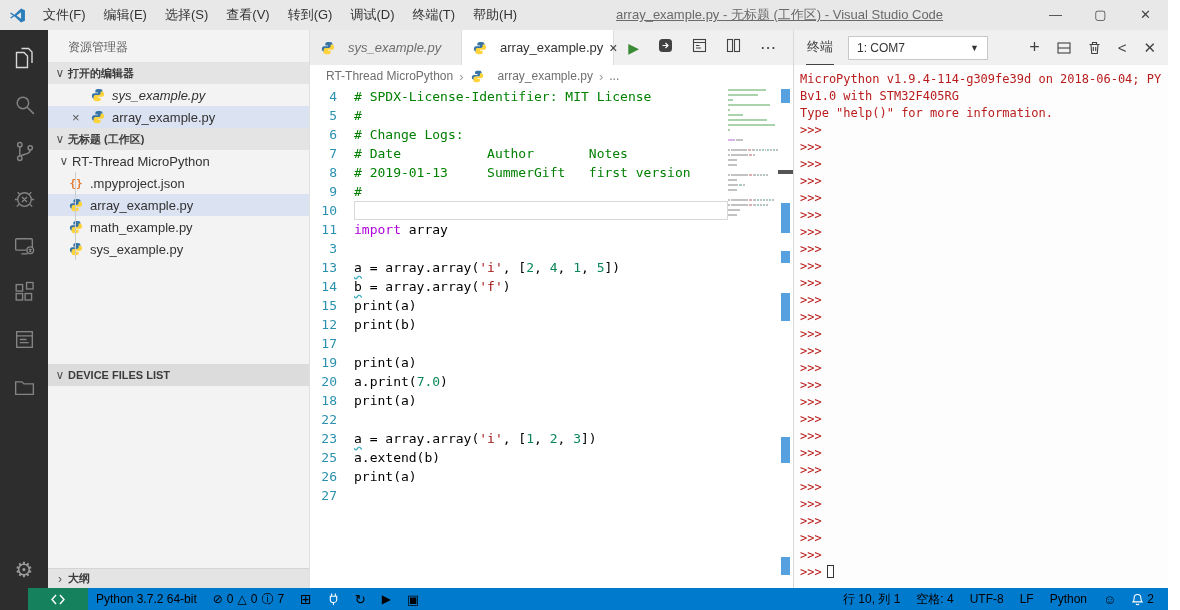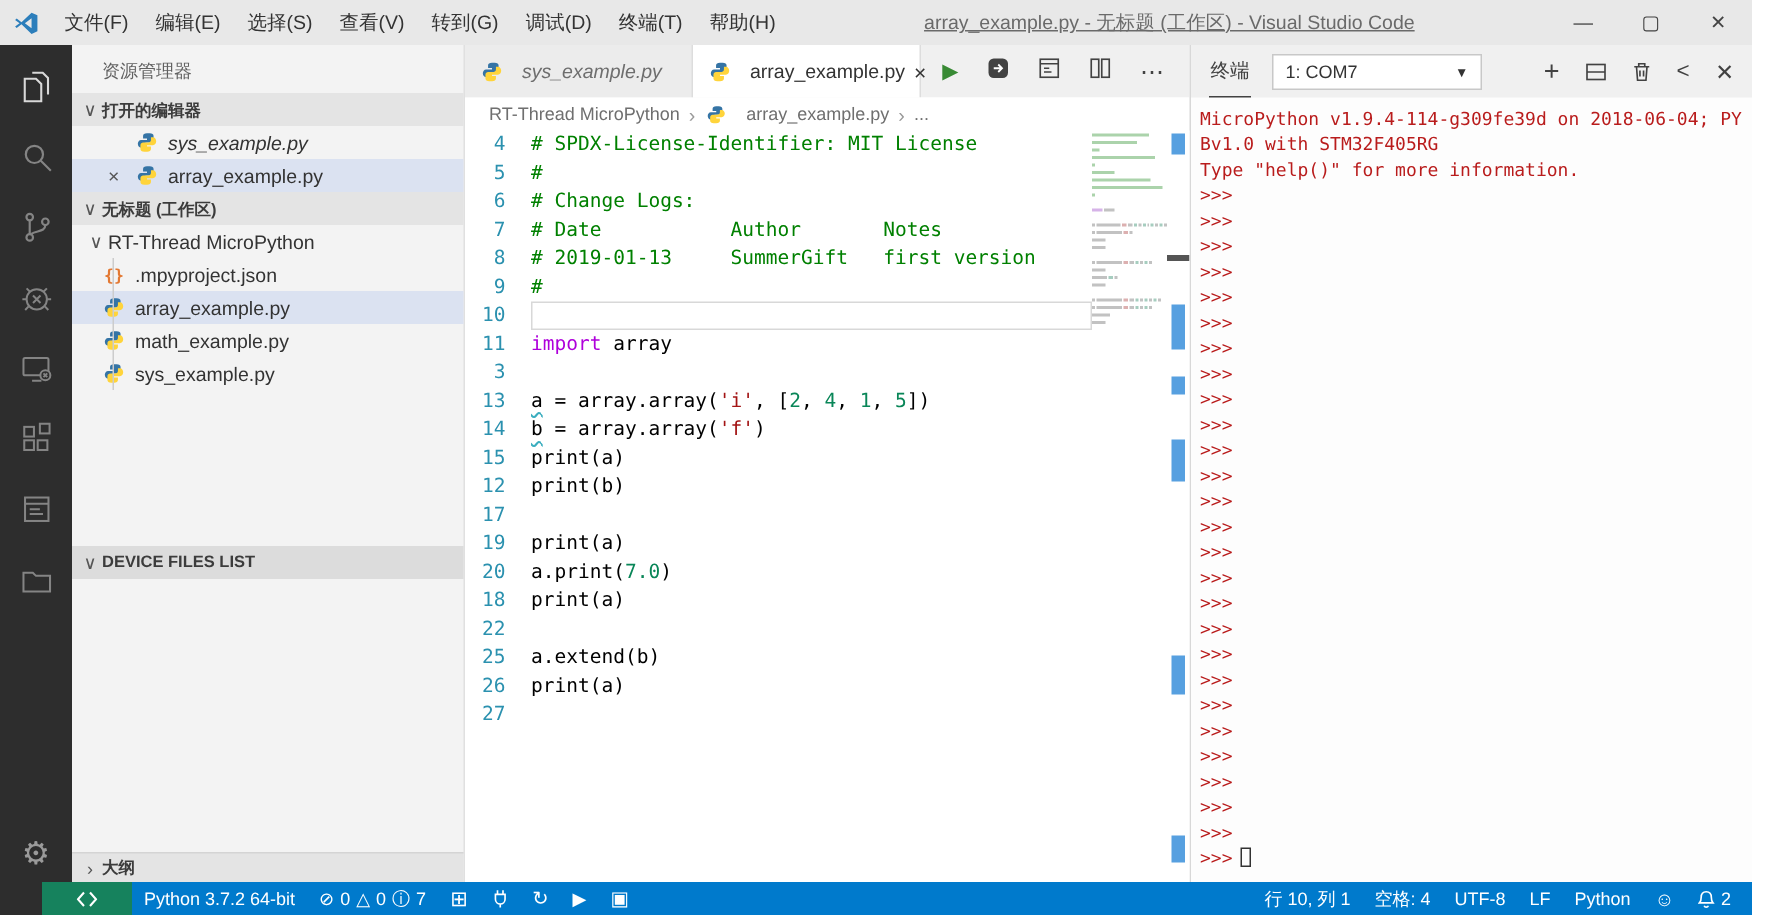--- a/index.html
+++ b/index.html
@@ -82,21 +82,21 @@
   .panel-title { font-size:13px; color:#424242; height:100%; display:flex; align-items:center; border-bottom:1px solid #424242; padding:0 1px; }
   .term-select { width:140px; height:24px; background:#fff; border:1px solid #C8C8C8; display:flex; align-items:center; justify-content:space-between; padding:0 8px; font-size:12px; color:#333; }
   .term-caret { font-size:9px; color:#333; }
   .panel-icons { display:flex; align-items:center; gap:17px; margin-left:auto; color:#424242; }
   .pi { font-size:15px; color:#424242; display:flex; align-items:center; }
   .term-body { flex:1; padding:6px 0 0 6px; font-family:"DejaVu Sans Mono",monospace; font-size:12px; line-height:17px; color:#b91c1c; overflow:hidden; }
   .term-line { white-space:pre; height:17px; }
   .term-cursor { display:inline-block; width:7px; height:13px; border:1px solid #333; vertical-align:-2px; margin-left:5px; }
 
   
-  .statusbar { height:22px; background:#007ACC; display:flex; align-items:center; color:#ffffff; font-size:12px; flex-shrink:0; }
+  .statusbar { height:22px; background:#007ACC; display:flex; align-items:center; color:#000000; font-size:12px; flex-shrink:0; }
   .sb-corner { width:28px; height:22px; background:#2D2D2D; flex-shrink:0; }
   .sb-remote { width:60px; height:22px; background:#16825D; display:flex; align-items:center; justify-content:center; flex-shrink:0; }
   .status-item { padding:0 8px; display:flex; align-items:center; gap:4px; height:100%; white-space:nowrap; }
   .st-ic { font-size:12px; }
   .status-right { margin-left:auto; display:flex; height:100%; align-items:center; padding-right:6px; }
 </style>
 </head>
 <body>
 
 <div class="window">
@@ -345,20 +345,21 @@
             <div class="code-line"><div class="gutter">3</div><div class="lc"></div></div>
             <div class="code-line"><div class="gutter">13</div><div class="lc"><span class="tok-p sq">a</span><span class="tok-p"> = array.array(</span><span class="tok-s">'i'</span><span class="tok-p">, [</span><span class="tok-m">2</span><span class="tok-p">, </span><span class="tok-m">4</span><span class="tok-p">, </span><span class="tok-m">1</span><span class="tok-p">, </span><span class="tok-m">5</span><span class="tok-p">])</span></div></div>
             <div class="code-line"><div class="gutter">14</div><div class="lc"><span class="tok-p sq">b</span><span class="tok-p"> = array.array(</span><span class="tok-s">'f'</span><span class="tok-p">)</span></div></div>
             <div class="code-line"><div class="gutter">15</div><div class="lc"><span class="tok-p">print(a)</span></div></div>
             <div class="code-line"><div class="gutter">12</div><div class="lc"><span class="tok-p">print(b)</span></div></div>
             <div class="code-line"><div class="gutter">17</div><div class="lc"></div></div>
             <div class="code-line"><div class="gutter">19</div><div class="lc"><span class="tok-p">print(a)</span></div></div>
             <div class="code-line"><div class="gutter">20</div><div class="lc"><span class="tok-p">a.print(</span><span class="tok-m">7.0</span><span class="tok-p">)</span></div></div>
             <div class="code-line"><div class="gutter">18</div><div class="lc"><span class="tok-p">print(a)</span></div></div>
             <div class="code-line"><div class="gutter">22</div><div class="lc"></div></div>
+            <div class="code-line"><div class="gutter">23</div><div class="lc"><span class="tok-p sq">a</span><span class="tok-p"> = array.array(</span><span class="tok-s">'i'</span><span class="tok-p">, [</span><span class="tok-m">1</span><span class="tok-p">, </span><span class="tok-m">2</span><span class="tok-p">, </span><span class="tok-m">3</span><span class="tok-p">])</span></div></div>
             <div class="code-line"><div class="gutter">25</div><div class="lc"><span class="tok-p">a.extend(b)</span></div></div>
             <div class="code-line"><div class="gutter">26</div><div class="lc"><span class="tok-p">print(a)</span></div></div>
             <div class="code-line"><div class="gutter">27</div><div class="lc"></div></div>
           </div>
         <div class="minimap">
             <div class="mm-line">
               <span class="mm-seg" style="width: 38px; background: rgb(171, 211, 171);"></span>
             </div>
             <div class="mm-line">
               <span class="mm-seg" style="width: 30px; background: rgb(171, 211, 171);"></span>

